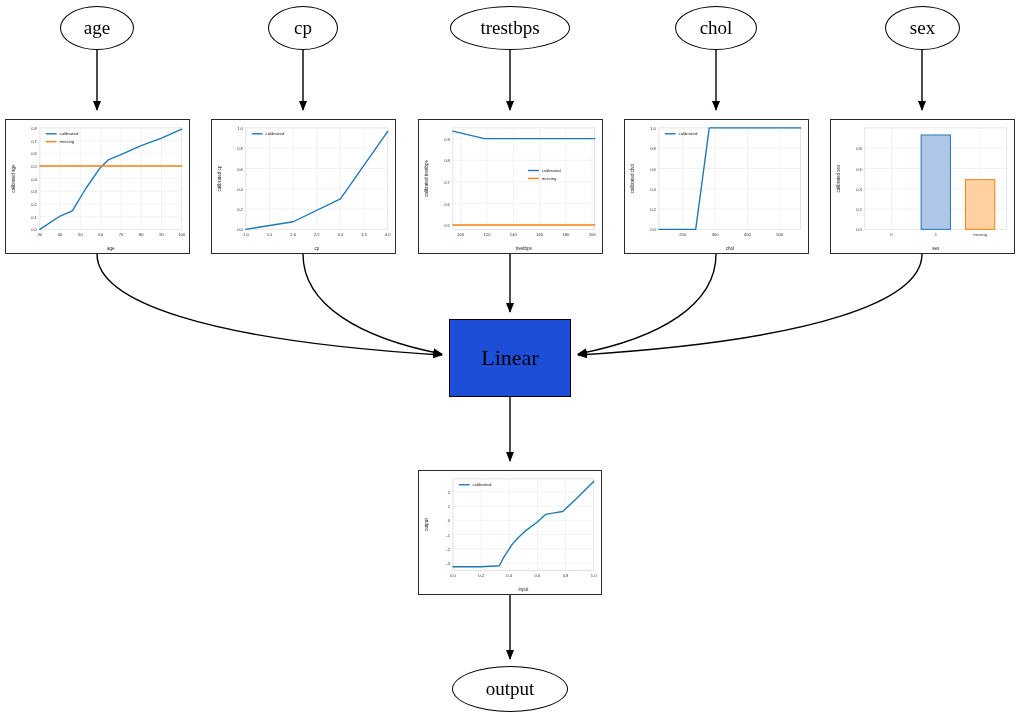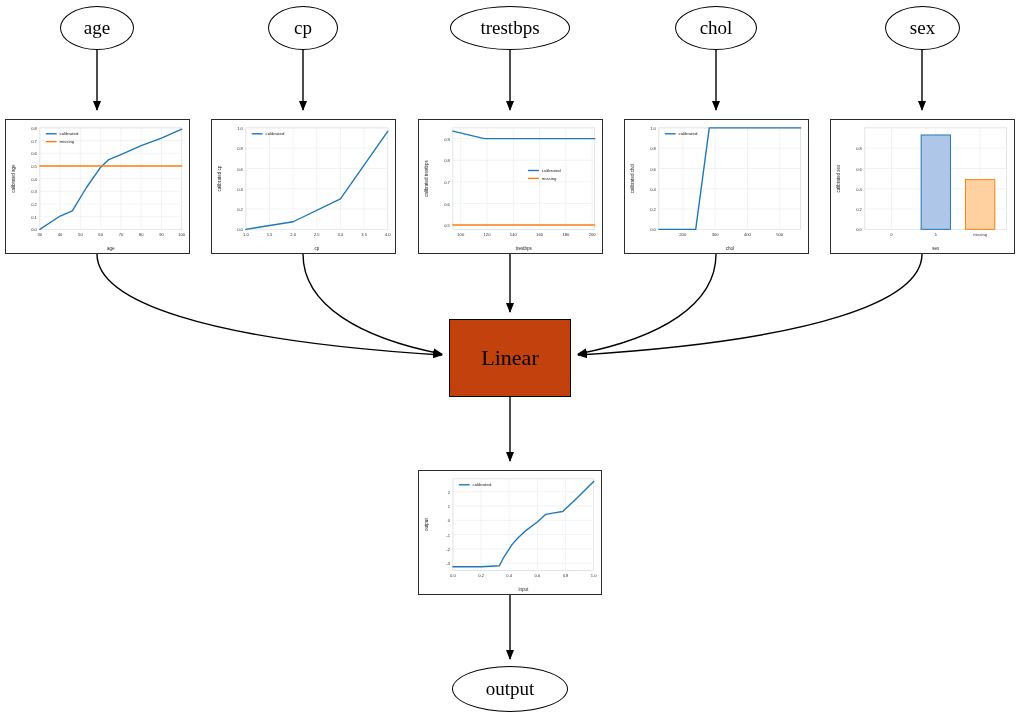--- a/index.html
+++ b/index.html
@@ -9,21 +9,21 @@
 
   
   .node-ellipse{
     position:absolute;display:flex;align-items:center;justify-content:center;
     border:1.3px solid #000;border-radius:50%;background:#fff;
     font-family:"Liberation Serif",serif;font-size:19px;color:#000;
     box-sizing:border-box;
   }
   .node-box{
     position:absolute;display:flex;align-items:center;justify-content:center;
-    border:1.4px solid #000;background:#c2410c;box-sizing:border-box;
+    border:1.4px solid #000;background:#1d4ed8;box-sizing:border-box;
     font-family:"Liberation Serif",serif;font-size:22px;color:#000;
   }
 
   
   .panel{
     position:absolute;background:#fff;border:1.6px solid #2b2b2b;
     box-sizing:border-box;
   }
   .plot{position:absolute;left:0;top:0;width:100%;height:100%;}
 

